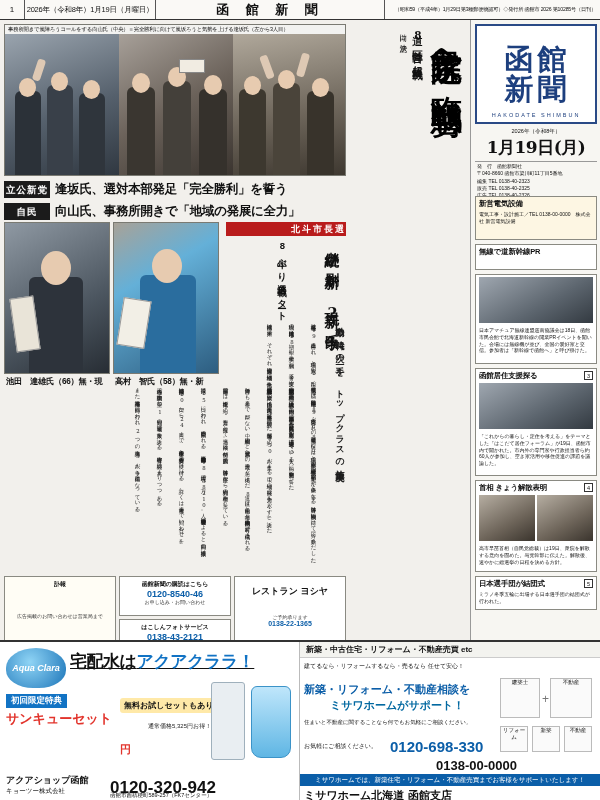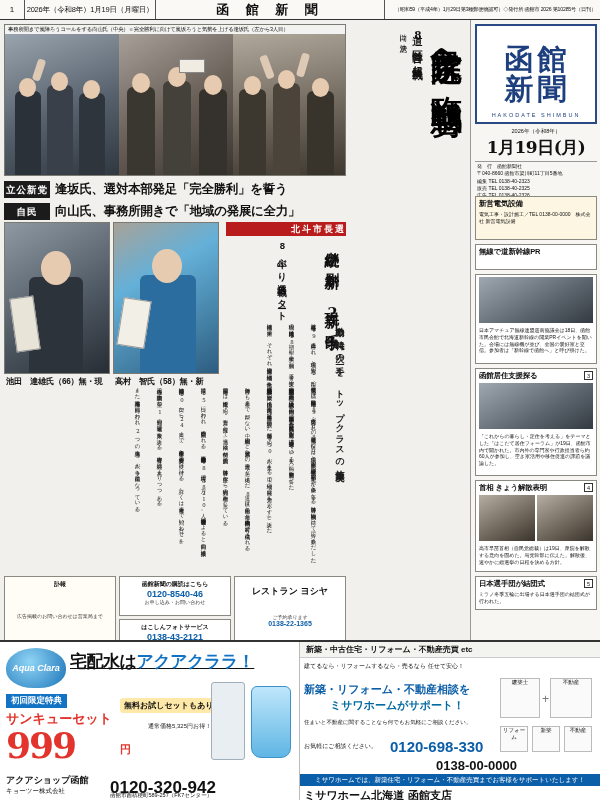--- a/index.html
+++ b/index.html
@@ -426,21 +426,20 @@
 
   <div class="bottomads">
 
     <div class="adleft">
       <div class="aqua-logo">Aqua Clara</div>
       <div class="aqua-head">
         <span>宅配水は</span><span class="blue">アクアクララ！</span>
       </div>
       <div class="aqua-sub">初回限定特典</div>
       <div class="aqua-set">サンキューセット</div>
-      <div class="aqua-price">999</div>
       <div class="aqua-yen">円</div>
       <div class="aqua-free">無料お試しセットもあります</div>
       <div class="aqua-note">通常価格5,325円お得！</div>
       <div class="dispenser"></div>
       <div class="bottle"></div>
       <div class="aqua-shop">アクアショップ函館</div>
       <div class="aqua-corp">キョーツー株式会社</div>
       <div class="aqua-phone">0120-320-942</div>
       <div class="aqua-addr">函館市西桔梗町589-257（FK7センター）</div>
     </div>

